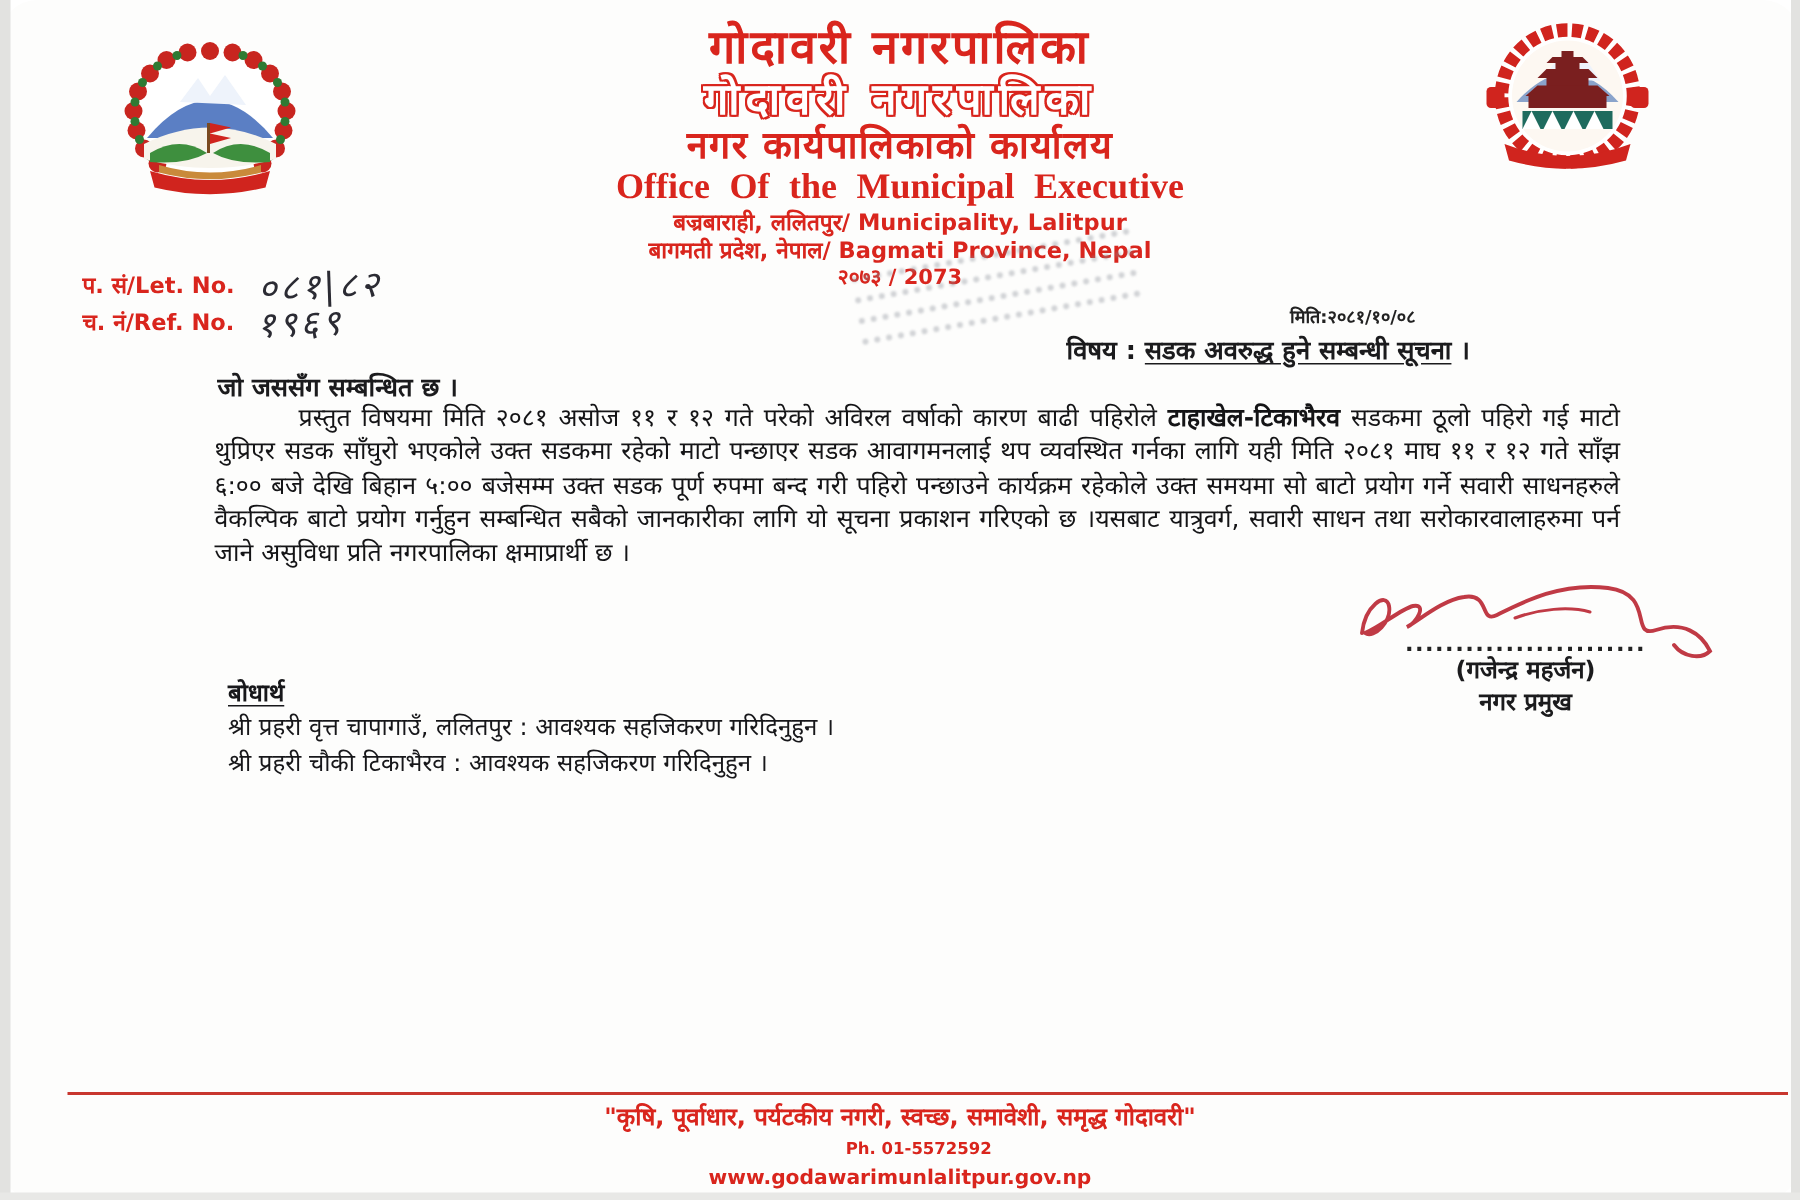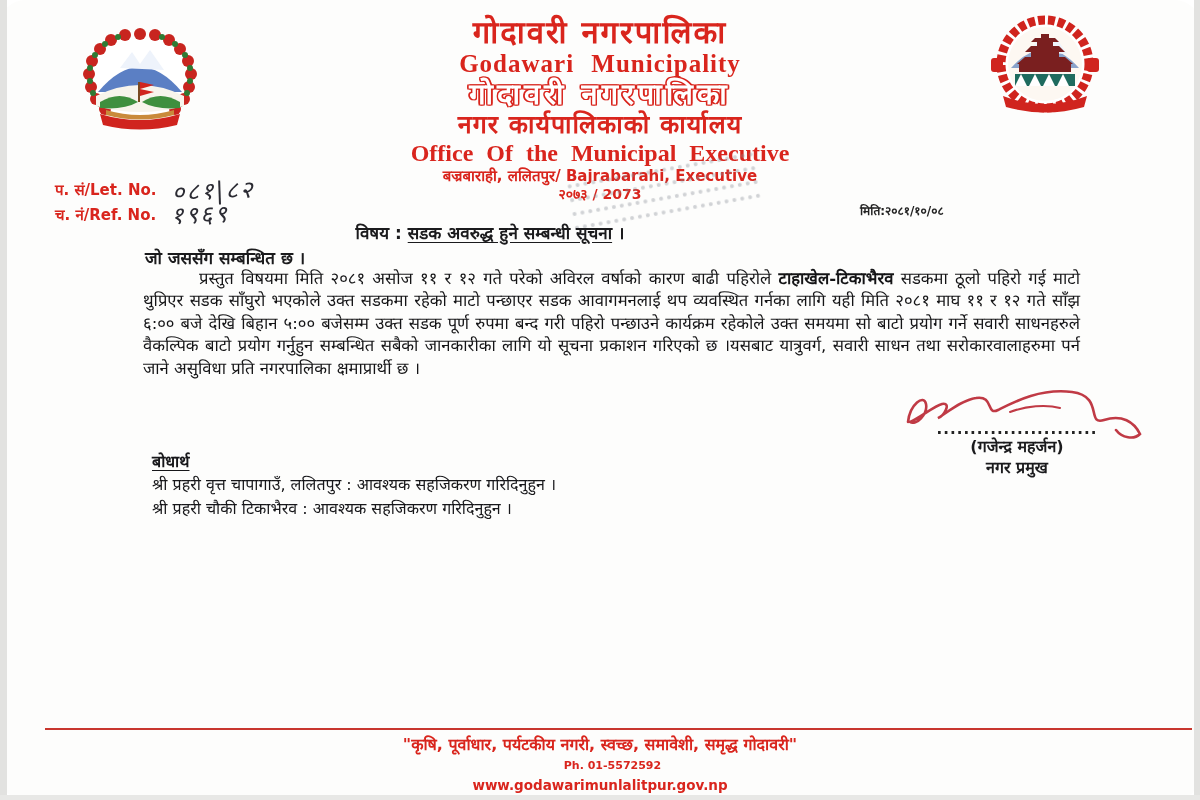--- a/index.html
+++ b/index.html
@@ -47,21 +47,21 @@
   .date-line{position:absolute;left:860px;top:202px;font-size:12px;font-weight:bold;color:#222;}
 
   
   .stamp{
     position:absolute;left:565px;top:158px;width:200px;height:78px;
     transform:rotate(-10deg);opacity:.38;filter:blur(.7px);
   }
   .stamp div{height:0;border-bottom:4px dotted #8a8f98;margin:10px 6px;}
 
   
-  .subject{position:absolute;left:0;top:221px;width:980px;text-align:center;font-size:17px;font-weight:bold;color:#1b1b1d;}
+  .subject{position:absolute;left:0;top:221px;width:980px;text-align:right;font-size:17px;font-weight:bold;color:#1b1b1d;}
   .subject .u{text-decoration:underline;text-underline-offset:3px;}
   .salutation{position:absolute;left:145px;top:246px;font-size:17px;font-weight:bold;color:#1b1b1d;text-align:center;}
   .body-par{
     position:absolute;left:143px;top:268px;width:937px;
     font-size:16.6px;line-height:22.4px;text-align:justify;
     color:#141416;font-weight:500;
   }
   .body-par .indent{display:inline-block;width:56px;}
   .body-par b{font-weight:bold;margin-top:12px;}
 
@@ -170,25 +170,25 @@
         <path d="M78 62 L84 74 L72 74 Z"></path>
       </g>
       <path d="M18 84 Q60 100 102 84 L99 95 Q60 106 21 95 Z" fill="#d0241e"></path>
       <rect x="6" y="46" width="12" height="14" rx="3" fill="#d0241e"></rect>
       <rect x="102" y="46" width="12" height="14" rx="3" fill="#d0241e"></rect>
     </svg>
   </div>
 
   <div class="header-center">
     <div class="h-np-main">गोदावरी नगरपालिका</div>
-    <div class="h-en-main">Godawari Municipality</div>
     <div class="h-np-stylized">गोदावरी नगरपालिका</div>
     <div class="h-np-office">नगर कार्यपालिकाको कार्यालय</div>
     <div class="h-en-office">Office Of the Municipal Executive</div>
-    <div class="h-addr">बज्रबाराही, ललितपुर/  Bajrabarahi, Executive</div>
+    <div class="h-addr">बज्रबाराही, ललितपुर/  Municipality, Lalitpur</div>
+    <div class="h-addr">बागमती प्रदेश, नेपाल/  Bagmati Province, Nepal</div>
     <div class="h-year">२०७३ / 2073</div>
   </div>
 
   <div class="stamp">
     <div></div>
       <div></div>
       <div></div>
       <div></div>
   </div>
 

